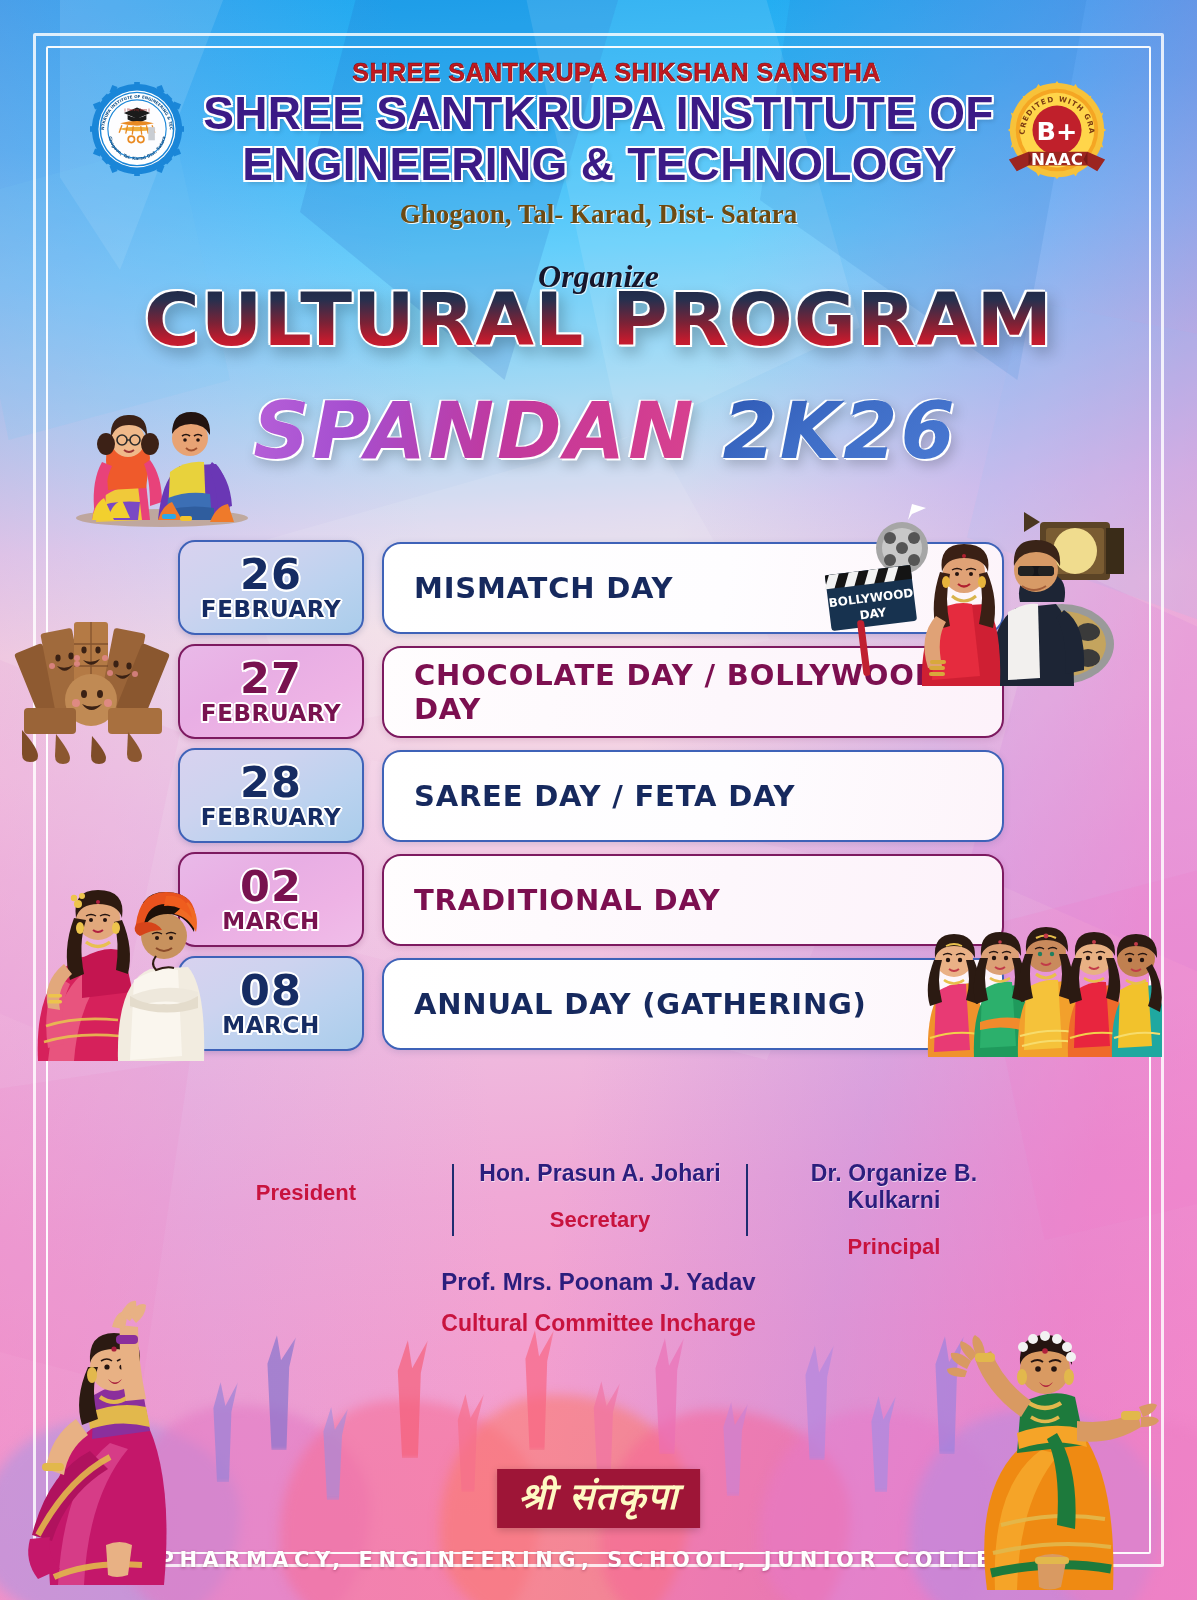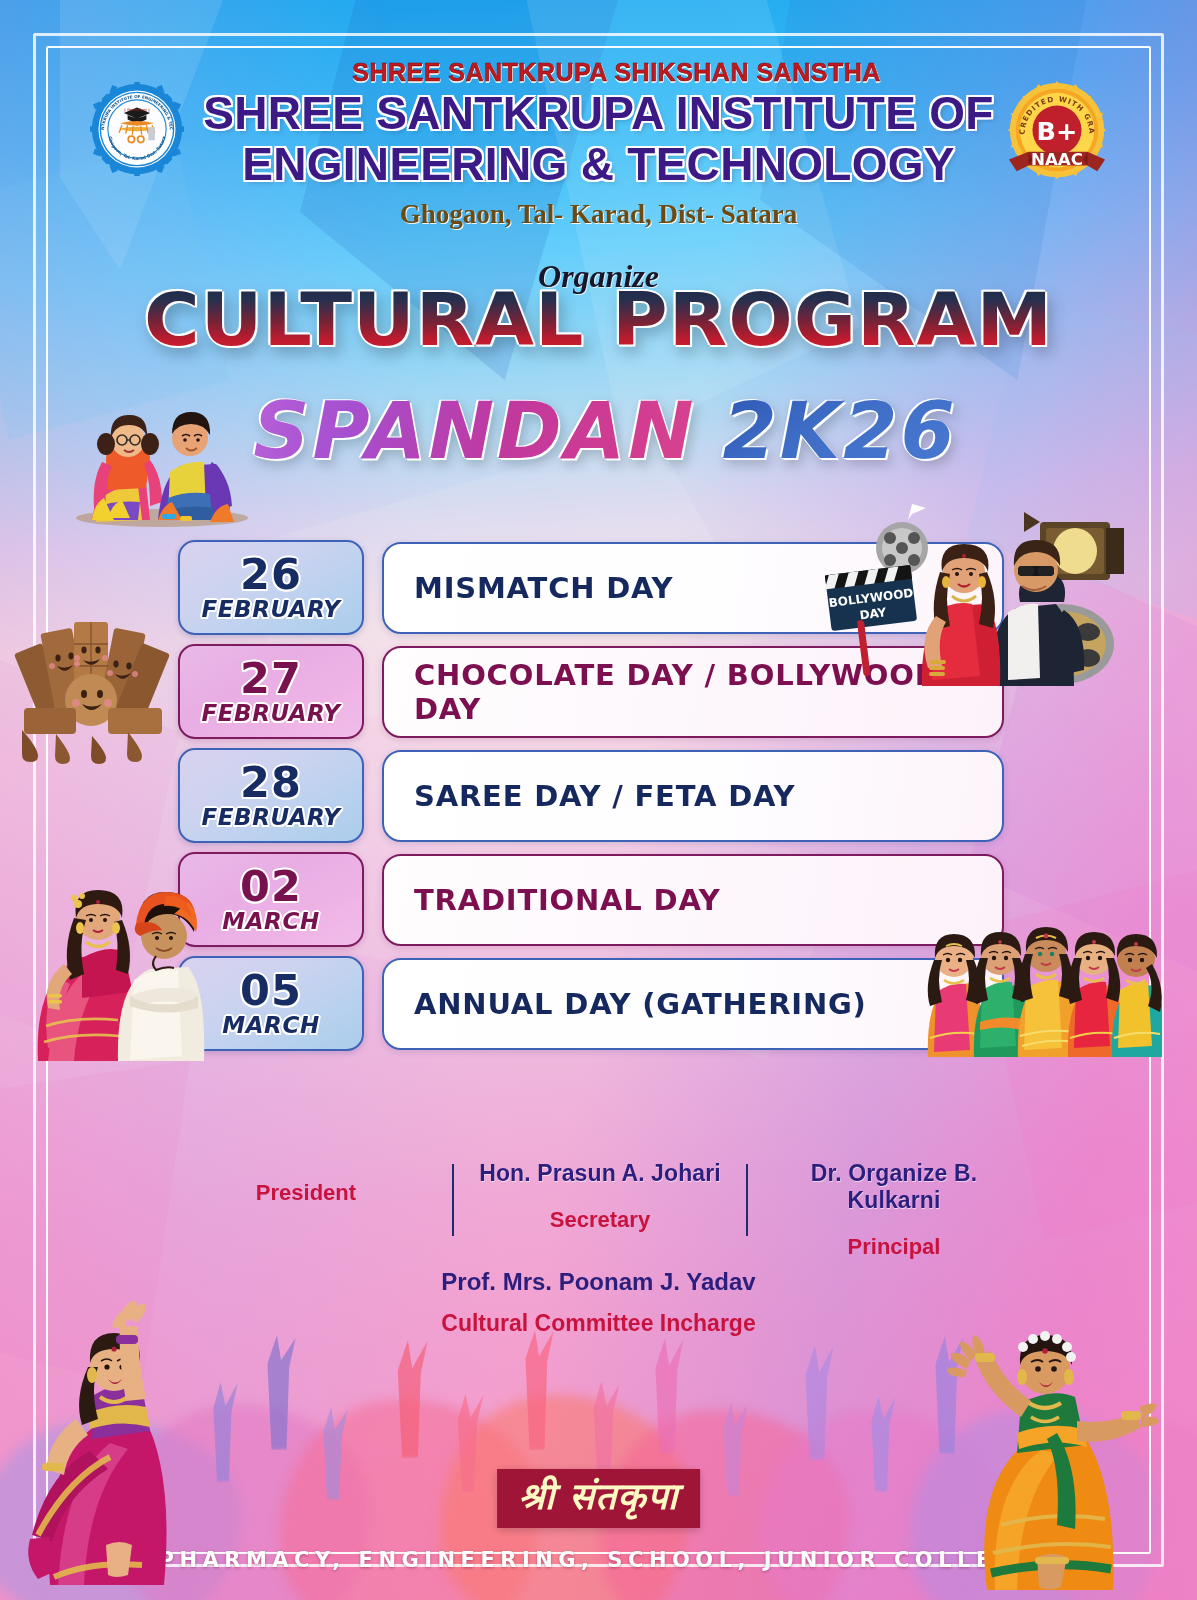--- a/index.html
+++ b/index.html
@@ -158,21 +158,21 @@
     background:linear-gradient(150deg,#e9b9e8 0%,#e8aee4 38%,#eeb3e5 70%,#f0bde9 100%);
     border:2.5px solid #7d1a60;
     box-shadow:0 2px 6px rgba(110,20,80,.20);
   }
   .dnum{
     font-family:"DejaVu Sans", sans-serif; font-size:43px; font-weight:bold;
     line-height:.98; letter-spacing:1px;
   }
   .dmon{
     font-family:"DejaVu Sans", sans-serif; font-size:23px; font-weight:bold;
-    letter-spacing:.6px; margin-top:1px;font-style:italic;
+    letter-spacing:.6px; margin-top:1px;
   }
   .datebox.blue .dnum,.datebox.blue .dmon{
     color:#162c63;
     text-shadow:2px 0 0 #fff,-2px 0 0 #fff,0 2px 0 #fff,0 -2px 0 #fff,
                 1.5px 1.5px 0 #fff,-1.5px 1.5px 0 #fff,1.5px -1.5px 0 #fff,-1.5px -1.5px 0 #fff;
   }
   .datebox.pink .dnum,.datebox.pink .dmon{
     color:#78124f;
     text-shadow:2px 0 0 #fff,-2px 0 0 #fff,0 2px 0 #fff,0 -2px 0 #fff,
                 1.5px 1.5px 0 #fff,-1.5px 1.5px 0 #fff,1.5px -1.5px 0 #fff,-1.5px -1.5px 0 #fff;
@@ -782,21 +782,21 @@
         <span class="dnum">02</span>
         <span class="dmon">MARCH</span>
       </div>
       <div class="eventbar pink">
         <span class="evtext">TRADITIONAL DAY</span>
       </div>
     </div>
 
     <div class="row">
       <div class="datebox blue">
-        <span class="dnum">05</span>
+        <span class="dnum">08</span>
         <span class="dmon">MARCH</span>
       </div>
       <div class="eventbar blue">
         <span class="evtext">ANNUAL DAY (GATHERING)</span>
       </div>
     </div>
 
   </div>
 
   <div class="signrow">

